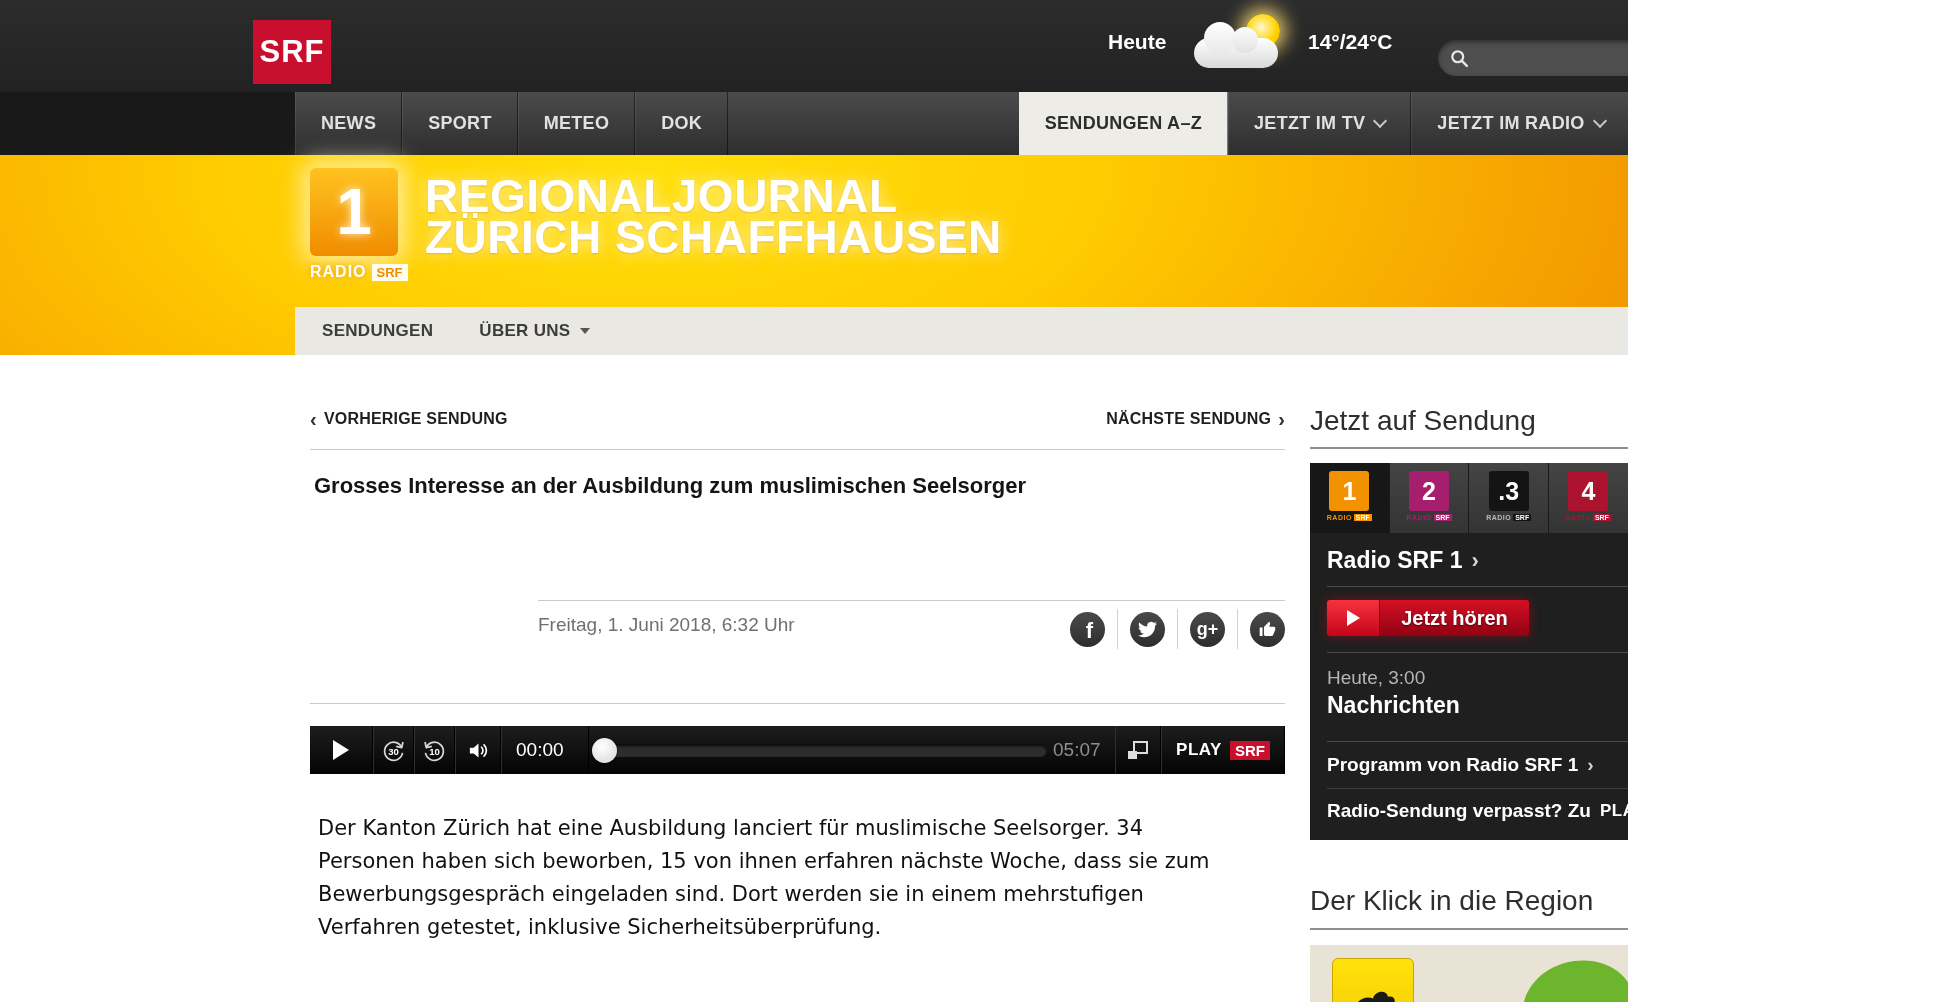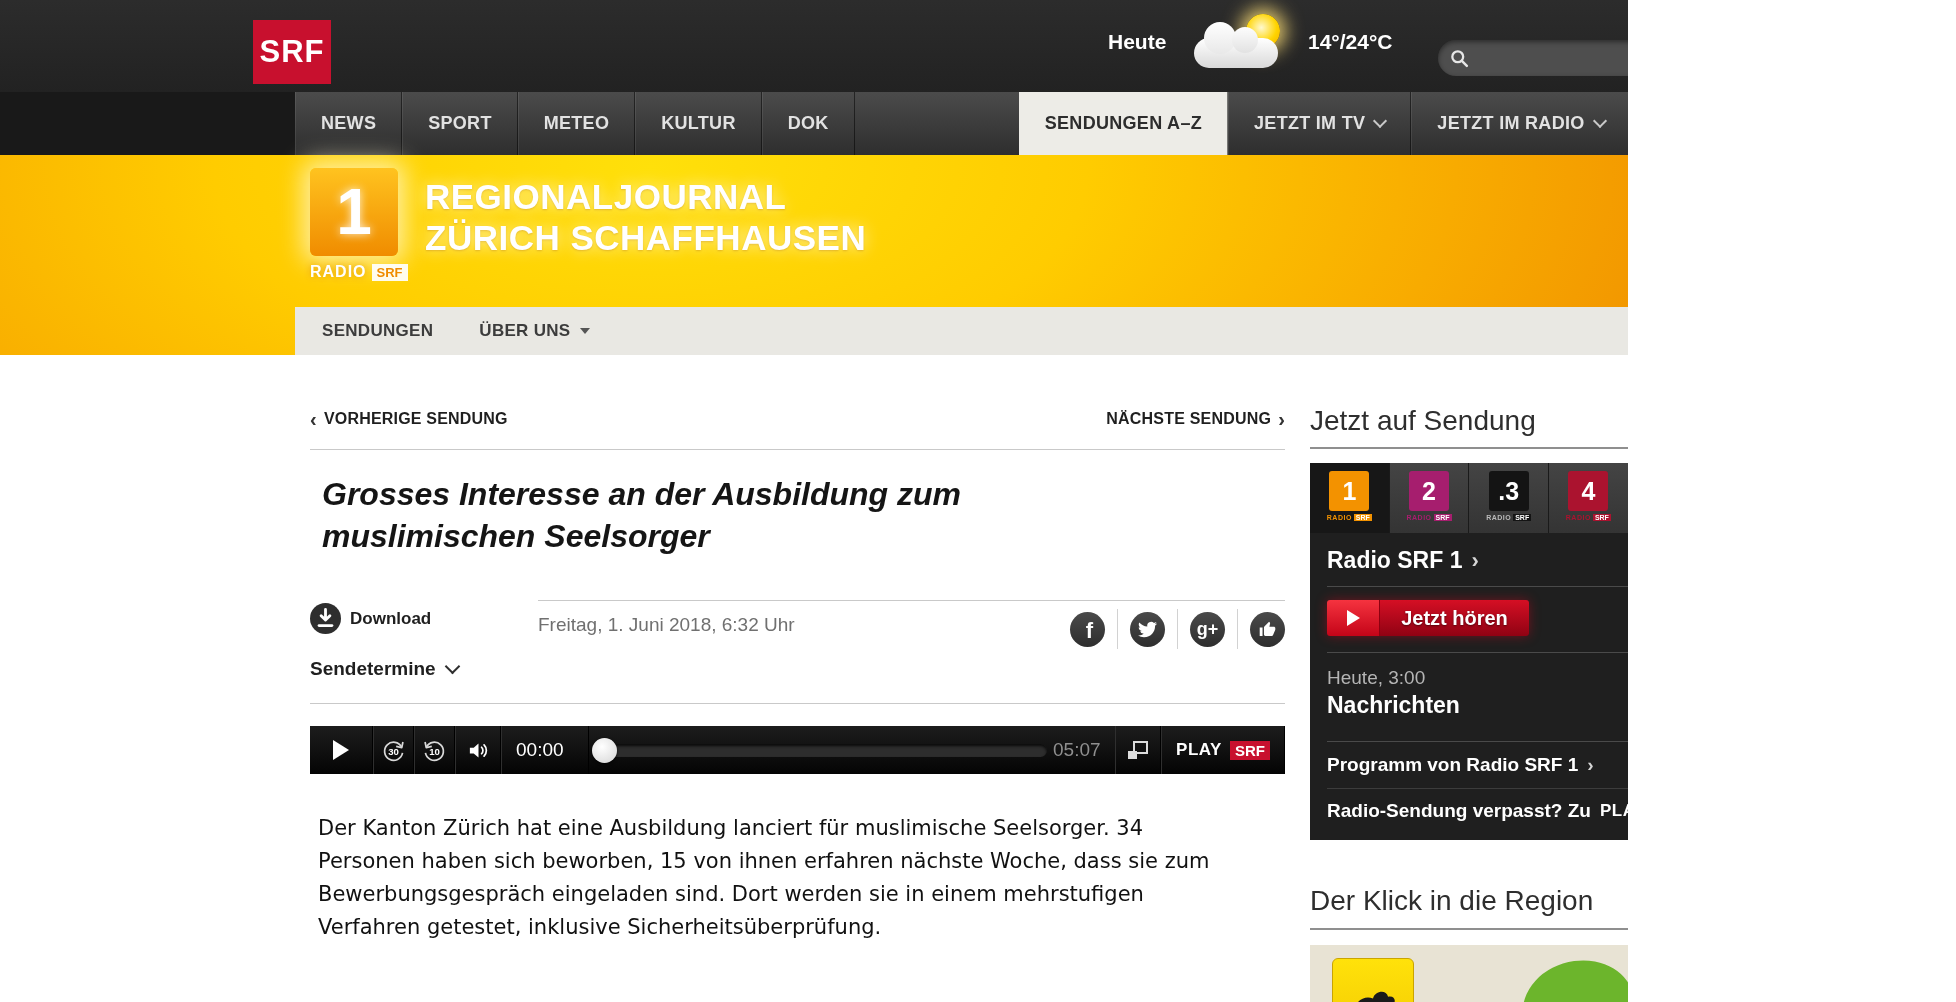--- a/index.html
+++ b/index.html
@@ -41,39 +41,39 @@
   
   .banner{position:absolute;top:155px;left:0;width:100%;height:200px;
           background:radial-gradient(1150px 560px at 40% 6%, #ffe00a 0%, #ffcc00 38%, #f8ab00 70%, #ef8c00 100%);}
   .station-block{position:absolute;left:310px;top:13px;}
   .station-square{width:88px;height:88px;border-radius:6px;background:linear-gradient(180deg,#ffc31f,#f08c00);
           box-shadow:0 0 24px 7px rgba(255,248,214,.75);display:flex;align-items:center;justify-content:center;
           font-size:64px;font-weight:bold;color:#fff;text-shadow:0 0 10px rgba(255,255,255,.85);}
   .station-sub{margin-top:7px;display:flex;align-items:center;gap:5px;}
   .station-radio{font-size:16px;font-weight:bold;color:#fff;letter-spacing:1px;text-shadow:0 0 6px rgba(230,150,0,.9);}
   .station-srf{background:rgba(255,255,255,.93);color:#f08c00;font-weight:bold;font-size:13px;padding:1px 5px;}
-  .banner-title{position:absolute;left:425px;top:21px;color:#fff;font-size:35px;font-weight:bold;
+  .banner-title{position:absolute;left:425px;top:21px;color:#fff;font-size:46px;font-weight:bold;
           letter-spacing:.5px;line-height:41px;text-shadow:0 0 16px rgba(255,255,255,.7),0 1px 2px rgba(180,110,0,.4);}
 
   .subnav{position:absolute;left:295px;bottom:0;width:1490px;height:48px;background:#e9e8e3;display:flex;
           align-items:center;padding-left:27px;box-sizing:border-box;gap:46px;}
   .subnav-item{font-size:17px;font-weight:bold;color:#3c3c3c;letter-spacing:.3px;display:flex;align-items:center;cursor:pointer;}
   .tri-dark{width:0;height:0;border-left:5px solid transparent;border-right:5px solid transparent;
             border-top:6px solid #555;margin-left:9px;}
 
   
   .main{position:absolute;top:355px;left:0;width:100%;height:647px;background:#fff;overflow:hidden;}
   .content{position:absolute;left:310px;top:0;width:975px;height:647px;}
   .pagi-prev,.pagi-next{position:absolute;top:55px;font-size:16px;font-weight:bold;color:#1f1f1f;
             letter-spacing:.2px;display:flex;align-items:center;gap:7px;cursor:pointer;}
   .pagi-prev{left:0;} .pagi-next{right:0;margin-left:20px;}
   .pagi-chev{font-size:20px;color:#333;font-weight:bold;line-height:16px;}
   .hr{position:absolute;left:0;right:0;border-top:1px solid #c9c9c9;}
-  .article-title{position:absolute;top:106px;left:0;width:712px;margin:12px;font-size:32px;line-height:42px;
-            color:#151515;font-weight:bold;font-style:italic;}
+  .article-title{position:absolute;top:106px;left:0;width:712px;margin:4px;font-size:22px;line-height:42px;
+            color:#151515;font-weight:bold;}
   .meta-left{position:absolute;top:248px;left:0;width:228px;}
   .download-row{display:flex;align-items:center;gap:9px;cursor:pointer;}
   .download-label{font-size:17px;font-weight:bold;color:#1f1f1f;}
   .sendetermine-row{margin-top:24px;display:flex;align-items:center;gap:11px;font-size:19px;font-weight:bold;color:#1f1f1f;cursor:pointer;}
   .chev-v{width:9px;height:9px;border-right:2px solid #2f2f2f;border-bottom:2px solid #2f2f2f;
           transform:rotate(45deg);margin-top:-5px;}
   .meta-right{position:absolute;top:245px;left:228px;right:0;height:100px;border-top:1px solid #c9c9c9;}
   .date{position:absolute;left:0;top:13px;font-size:19px;color:#707070;}
   .socials{position:absolute;right:0;top:8px;display:flex;align-items:center;}
   .soc{width:35px;height:35px;border-radius:50%;background:linear-gradient(180deg,#4a4a4a,#2e2e2e);
@@ -181,21 +181,20 @@
       </svg>
       <input type="text" placeholder="" style="">
     </div>
   </header>
 
   <nav class="mainnav">
     <div class="nav-strip">
       <div class="nav-tab">NEWS</div>
       <div class="nav-tab">SPORT</div>
       <div class="nav-tab">METEO</div>
-      <div class="nav-tab">KULTUR</div>
       <div class="nav-tab">DOK</div>
 
       <div class="nav-right">
         <div class="nav-tab active">SENDUNGEN A–Z</div>
         <div class="nav-tab">
           <span>JETZT IM TV</span>
           <span class="chev-lt"></span>
         </div>
         <div class="nav-tab">
           <span>JETZT IM RADIO</span>
@@ -241,34 +240,20 @@
       </div>
       <div class="pagi-next">
         <span>NÄCHSTE SENDUNG</span>
         <span class="pagi-chev">›</span>
       </div>
 
       <div class="hr" style="top:94px;"></div>
 
       <h1 class="article-title">Grosses Interesse an der Ausbildung zum muslimischen Seelsorger</h1>
 
-      <div class="meta-left">
-        <div class="download-row">
-          <svg width="31" height="31" viewBox="0 0 24 24">
-            <circle cx="12" cy="12" r="12" fill="#2e2e2e"></circle>
-            <path d="M12 5v7.2M8.6 9.8L12 13.2l3.4-3.4" stroke="#fff" stroke-width="2.2" fill="none" stroke-linecap="round" stroke-linejoin="round"></path>
-            <path d="M7 17.5h10" stroke="#fff" stroke-width="2.2" stroke-linecap="round"></path>
-          </svg>
-          <span class="download-label">Download</span>
-        </div>
-        <div class="sendetermine-row">
-          <span>Sendetermine</span>
-          <span class="chev-v"></span>
-        </div>
-      </div>
 
       <div class="meta-right">
         <span class="date">Freitag, 1. Juni 2018, 6:32 Uhr</span>
         <div class="socials">
           <div class="soc">
             <span class="soc-f-glyph">f</span>
           </div>
           <div class="soc-div"></div>
           <div class="soc">
             <svg width="19" height="19" viewBox="0 0 24 24">

